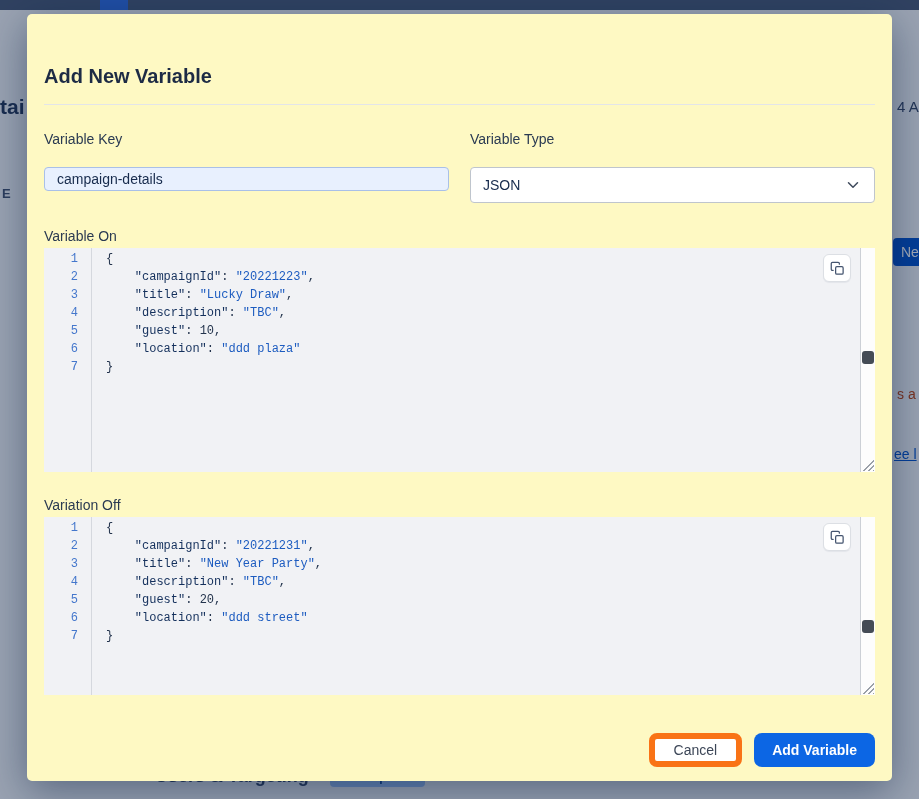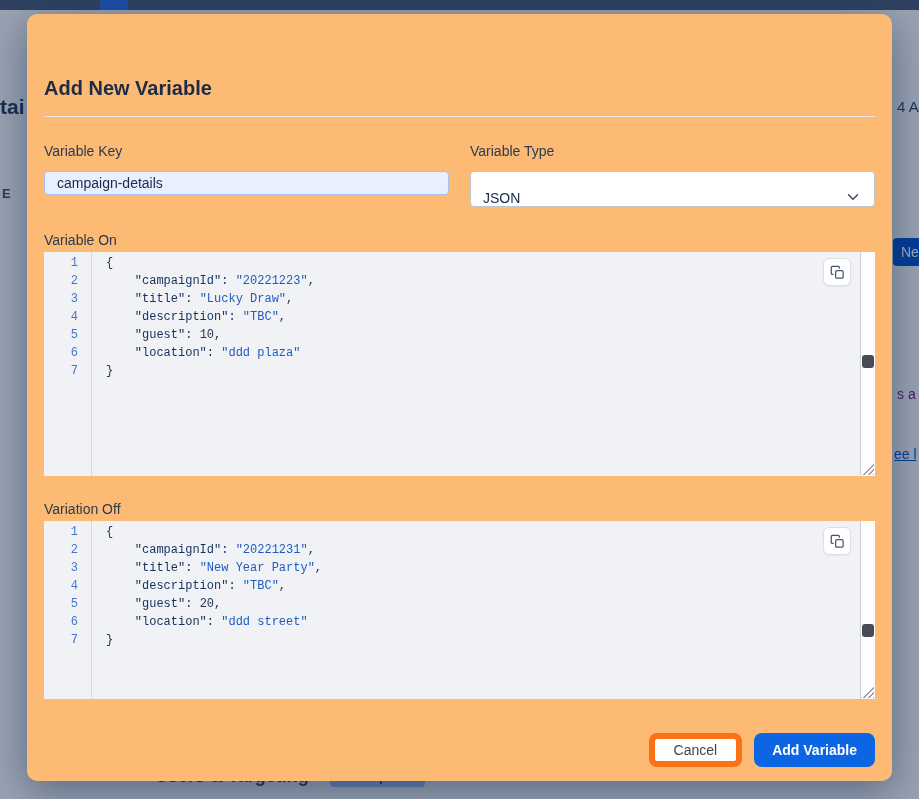--- a/index.html
+++ b/index.html
@@ -16,51 +16,51 @@
   .backdrop { position:absolute; inset:0; z-index:1; }
   .topbar { position:absolute; left:0; top:0; width:919px; height:10px; background:#4a5a74; }
   .topbar-accent { position:absolute; left:100px; top:0; width:28px; height:10px; background:#2f6de0; }
   .bg-frag { position:absolute; white-space:nowrap; }
   .f-tai { left:0; top:95px; font-size:21px; font-weight:700; color:#253858; }
   .f-4a  { left:897px; top:98px; font-size:15px; color:#344563; }
   .f-e   { left:2px; top:186px; font-size:13px; font-weight:700; color:#42526e; }
   .new-btn { position:absolute; left:893px; top:238px; width:44px; height:28px; background:#0052cc;
              border-radius:4px; color:#fff; font-size:14px; font-weight:500;
              display:flex; align-items:center; padding-left:8px; }
-  .f-link1 { left:897px; top:386px; color:#701a75; font-size:14px; }
+  .f-link1 { left:897px; top:386px; color:#c2410c; font-size:14px; }
   .f-link2 { left:894px; top:446px; color:#0052cc; font-size:14px; text-decoration:underline; }
   .f-heading { left:155px; top:766px; font-size:18px; font-weight:700; color:#344563; }
   .f-badge { left:330px; top:767px; background:#9ec2f7; color:#0a3d8f; font-size:12px;
              font-weight:700; padding:3px 10px; border-radius:4px; }
 
   
   .overlay { position:absolute; inset:0; background:rgba(9,30,66,0.38); z-index:2; }
 
   
   .modal {
     position:absolute; left:27px; top:14px; width:865px; height:767px;
-    background:#fdba74; border-radius:10px; z-index:3;
+    background:#fef9c3; border-radius:5px; z-index:3;
     box-shadow:0 10px 40px rgba(9,30,66,0.45);
-    padding:16px 17px;
+    padding:4px 17px;
   }
   .modal-title { margin-top:46px; font-size:20px; font-weight:700; color:#1d2b45; line-height:24px; }
   .divider { margin-top:16px; height:1px; background:#e3e5e9; }
 
   .form-row { display:flex; gap:21px; margin-top:25px; }
   .form-col { flex:1; min-width:0; }
-  .field-label { font-size:14px; color:#2a3a52; line-height:18px; margin-bottom:11px; }
+  .field-label { font-size:14px; color:#2a3a52; line-height:18px; margin-bottom:19px; }
   .text-input {
     width:100%; height:24px; border:1px solid #a9c0e8; background:#e8f0fe;
     border-radius:4px; padding:0 12px; font-size:14px; color:#172b4d;
     font-family:"Liberation Sans", sans-serif; outline:none;
   }
   .select {
     width:100%; height:36px; border:1px solid #bfc5cd; background:#fff;
     border-radius:4px; padding:0 12px; font-size:14px; color:#172b4d;
-    display:flex; align-items:flex-end; justify-content:space-between; cursor:pointer;
+    display:flex; align-items:center; justify-content:space-between; cursor:pointer;
   }
 
   .section-label { margin-top:24px; font-size:14px; color:#2a3a52; line-height:18px; }
 
   .editor {
     position:relative; margin-top:3px; background:#f1f2f5; overflow:hidden;
     font-family:"Liberation Mono","DejaVu Sans Mono",monospace;
   }
   .editor.tall { height:224px; }
   .editor.short { height:178px; }

